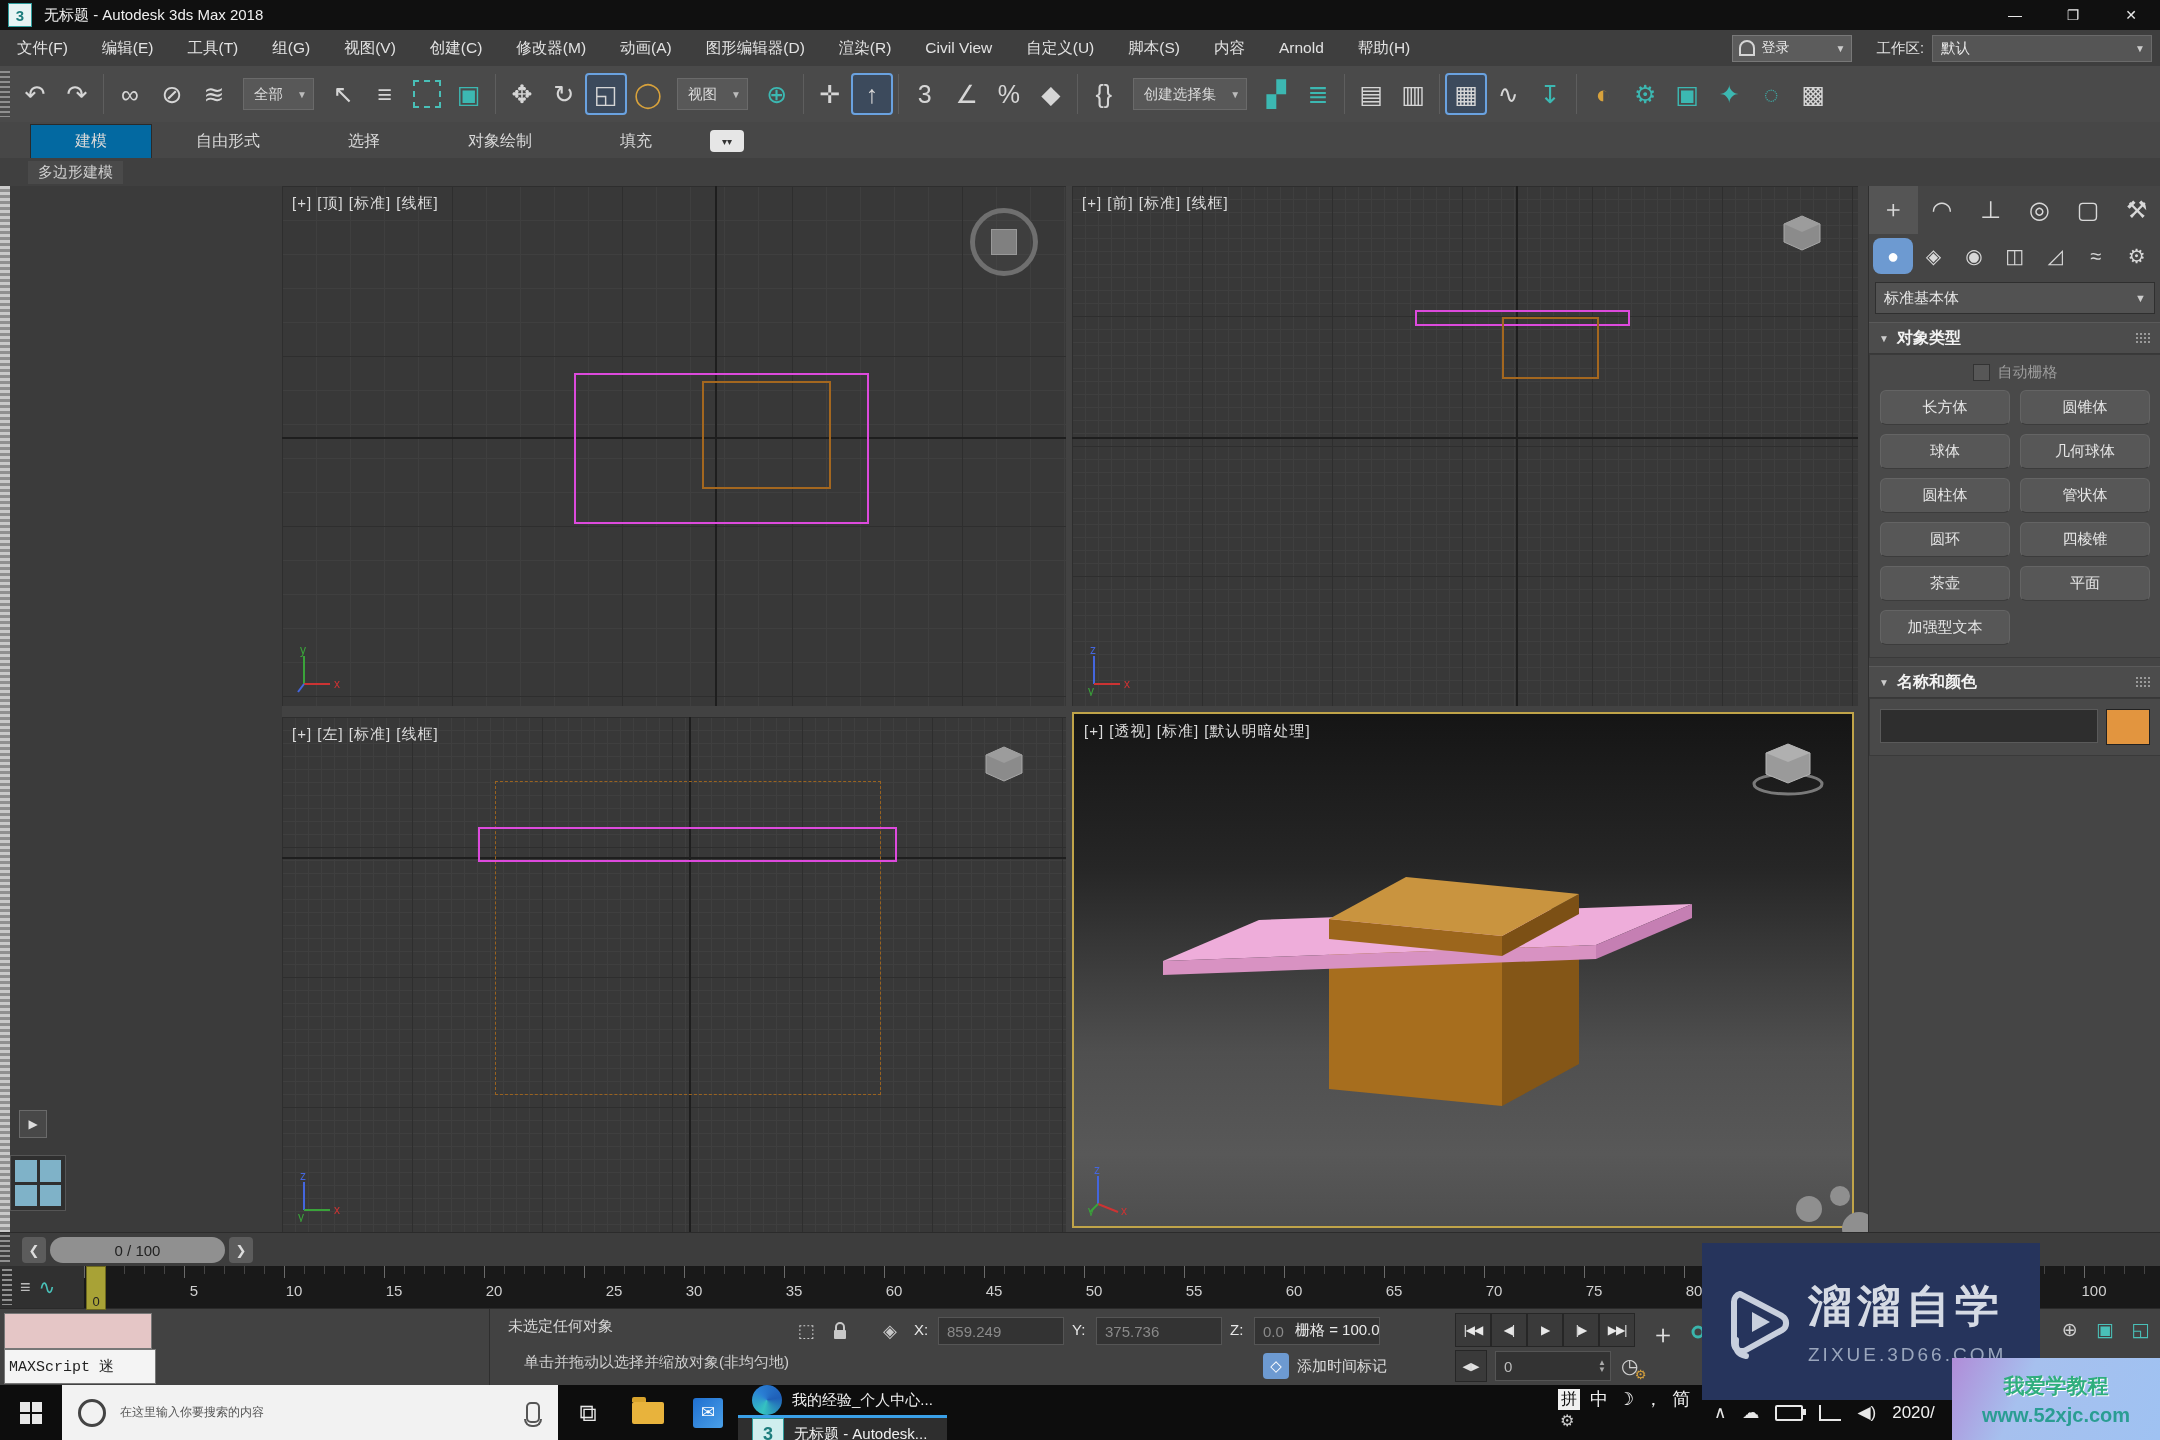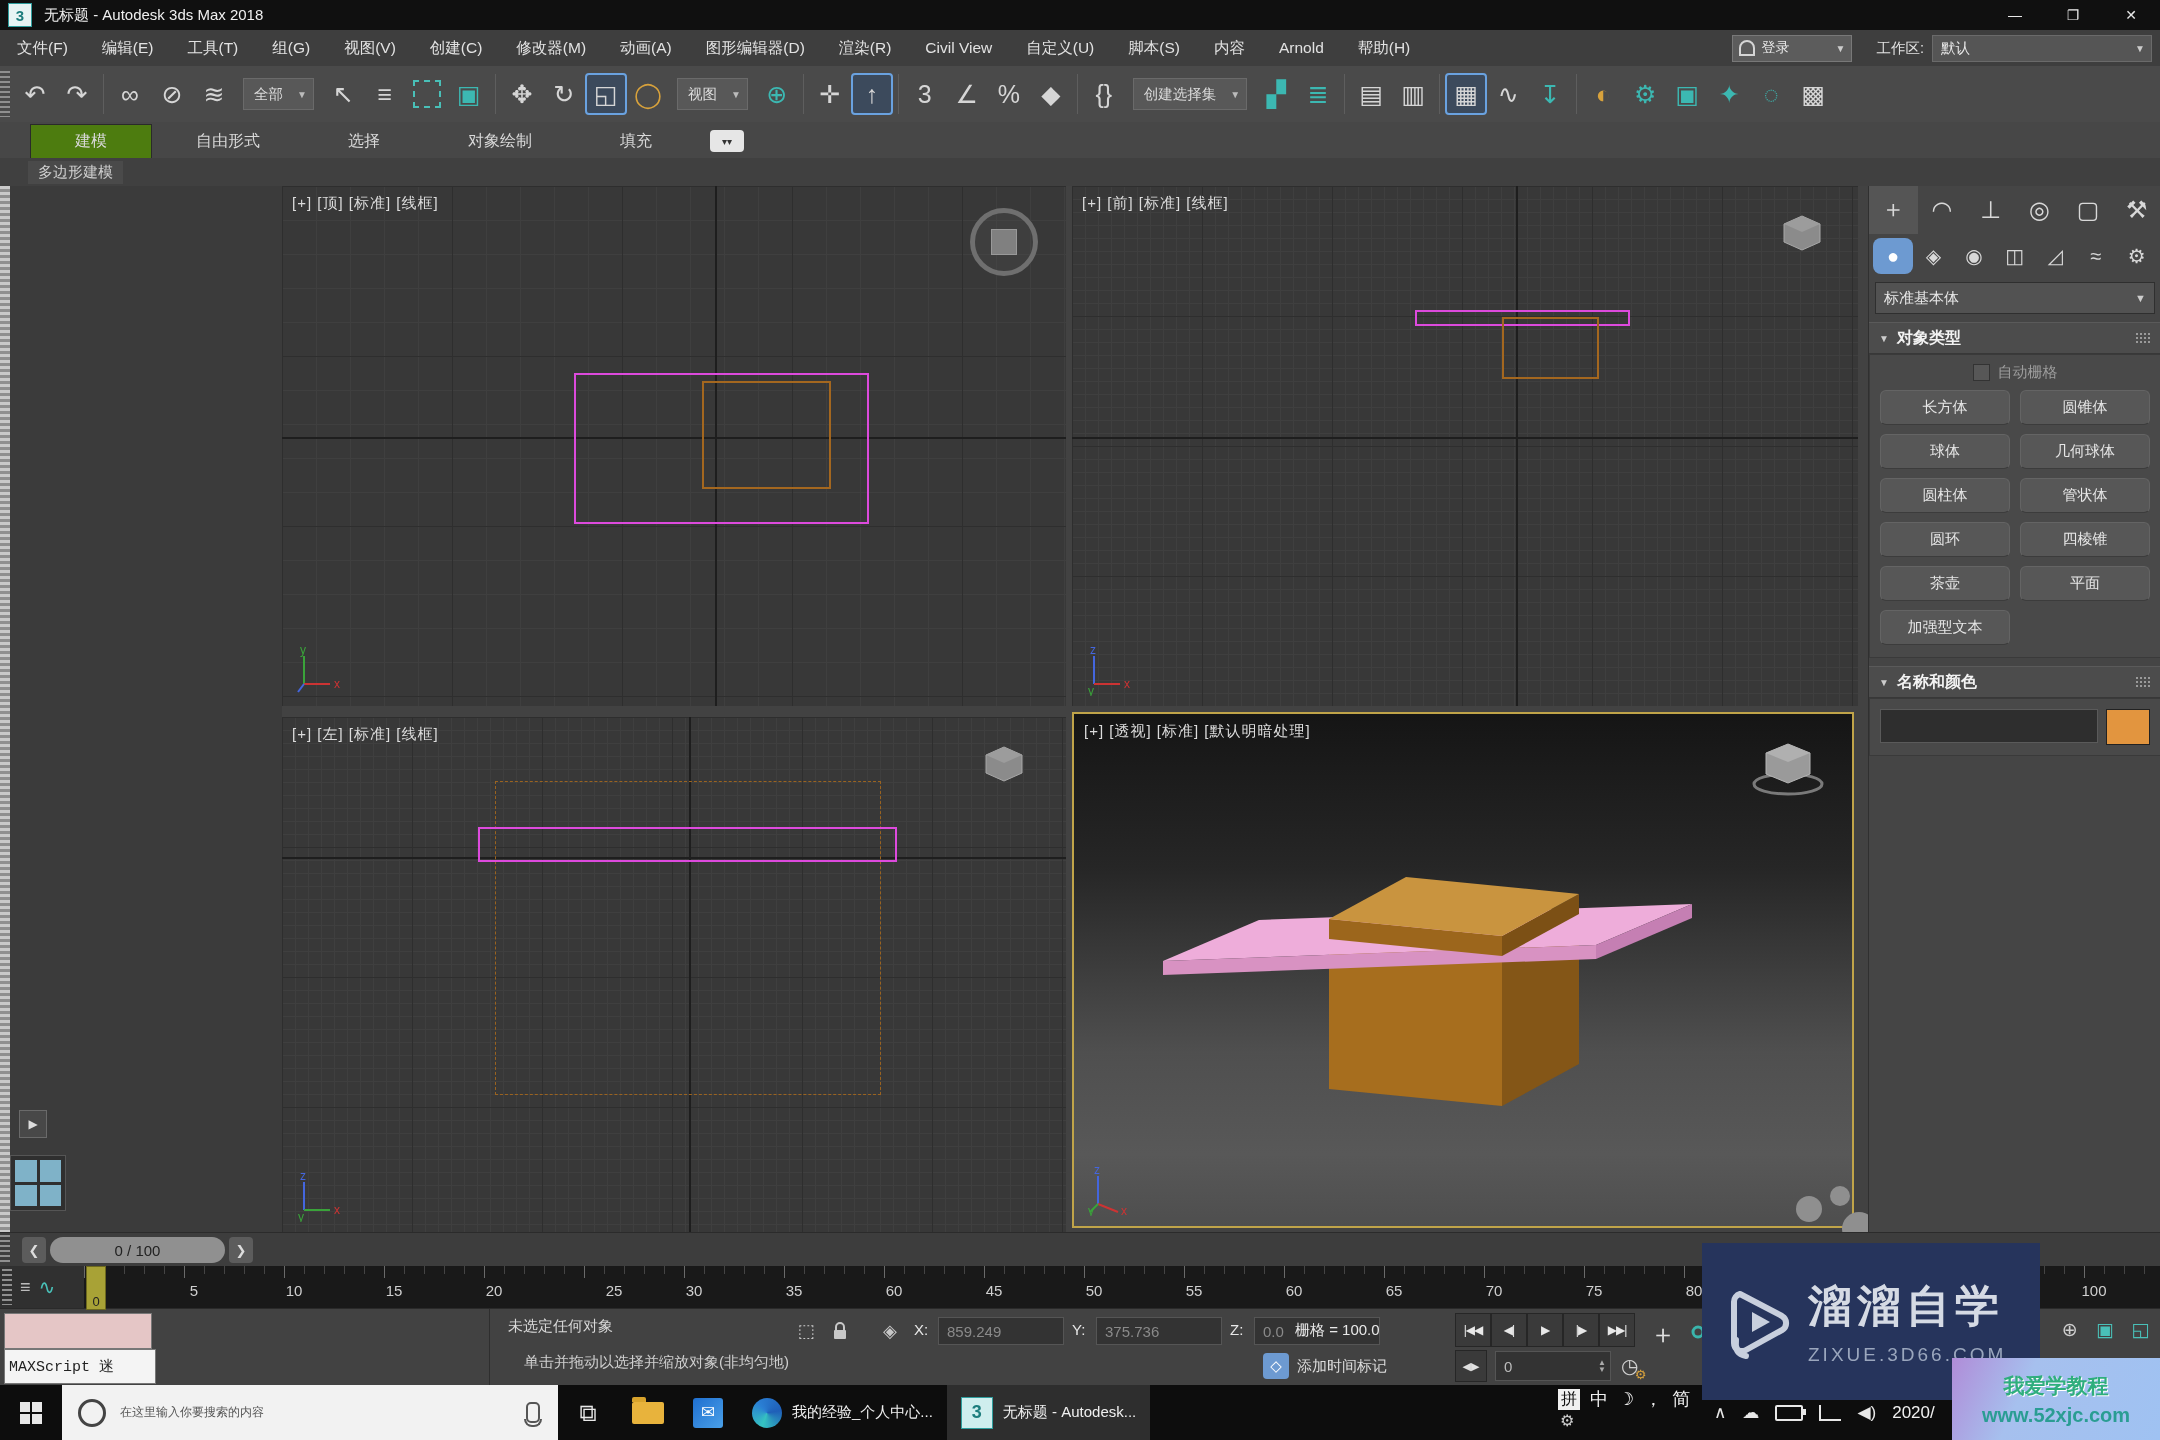--- a/index.html
+++ b/index.html
@@ -30,21 +30,21 @@
   .tbicon.active{border:2px solid #6aa2e0;background:#3c4a5c;width:38px;height:38px;}
   .tbicon.teal{color:#3cb8b2;}
   .tbicon.orange{color:#d8a23c;}
   .tbsep{width:1px;height:40px;background:#5e5e5e;margin:0 5px;flex:none;}
   .tbdd{height:30px;background:#585858;border:1px solid #6a6a6a;display:flex;align-items:center;padding:0 6px 0 10px;font-size:14.5px;color:#dcdcdc;margin:0 8px;flex:none;}
   .tbdd .dd{margin-left:14px;font-size:10px;color:#bbb;}
   .dashedbox{width:24px;height:24px;border:2px dashed #49c0b8;}
   
   .ribbontabs{left:0;top:122px;width:2160px;height:36px;background:#474747;display:flex;align-items:flex-end;border-bottom:1px solid #353535;}
   .rtab{padding:6px 44px;font-size:16px;color:#d8d8d8;}
-  .rtab.active{background:#4d7c0f;border:1px solid #2a2a2a;border-bottom:none;}
+  .rtab.active{background:#0369a1;border:1px solid #2a2a2a;border-bottom:none;}
   .rtab-icon{width:34px;height:22px;background:#e6e6e6;border-radius:4px;color:#333;font-size:10px;display:flex;align-items:center;justify-content:center;margin:0 4px 6px 14px;}
   .ribbonpanel{left:0;top:158px;width:2160px;height:28px;background:#404040;border-bottom:1px solid #303030;display:flex;align-items:center;}
   .rpanel-label{margin-left:28px;font-size:15px;color:#cfcfcf;background:#4a4a4a;padding:2px 10px;}
   
   .workarea{left:0;top:186px;width:2160px;height:1046px;background:#424242;}
   .leftdock{left:0;top:186px;width:282px;height:1046px;background:#3b3b3b;}
   .leftstrip{left:0;top:186px;width:10px;height:1046px;background:repeating-linear-gradient(180deg,#c9c9c9 0 3px,#8f8f8f 3px 6px);}
   .vplay-btn{left:19px;top:1110px;width:26px;height:26px;background:#484848;border:1px solid #6a6a6a;color:#ddd;font-size:12px;display:flex;align-items:center;justify-content:center;}
   .vplayout{left:10px;top:1155px;width:46px;height:46px;background:#2f2f2f;border:1px solid #555;display:grid;grid-template-columns:1fr 1fr;grid-template-rows:1fr 1fr;gap:3px;padding:4px;}
   .vplayout div{background:#7fb2c8;}
@@ -574,21 +574,21 @@
     <span class="searchtext">在这里输入你要搜索的内容</span>
     <div class="micicon"></div>
   </div>
   <div class="tb-btn">⧉</div>
   <div class="tb-btn">
       <div class="folder"></div>
     </div>
   <div class="tb-btn">
       <div class="mailicon">✉</div>
     </div>
-  <div id="tasks" style="display:flex;height:55px;">
+  <div id="tasks" style="display:flex;height:55px;flex-direction:column;">
       <div class="task">
         <div class="edgeicon"></div>
         <span class="label">我的经验_个人中心...</span>
       </div>
       <div class="task current">
         <div class="maxicon">3</div>
         <span class="label">无标题 - Autodesk...</span>
       </div>
     </div>
 </div>

